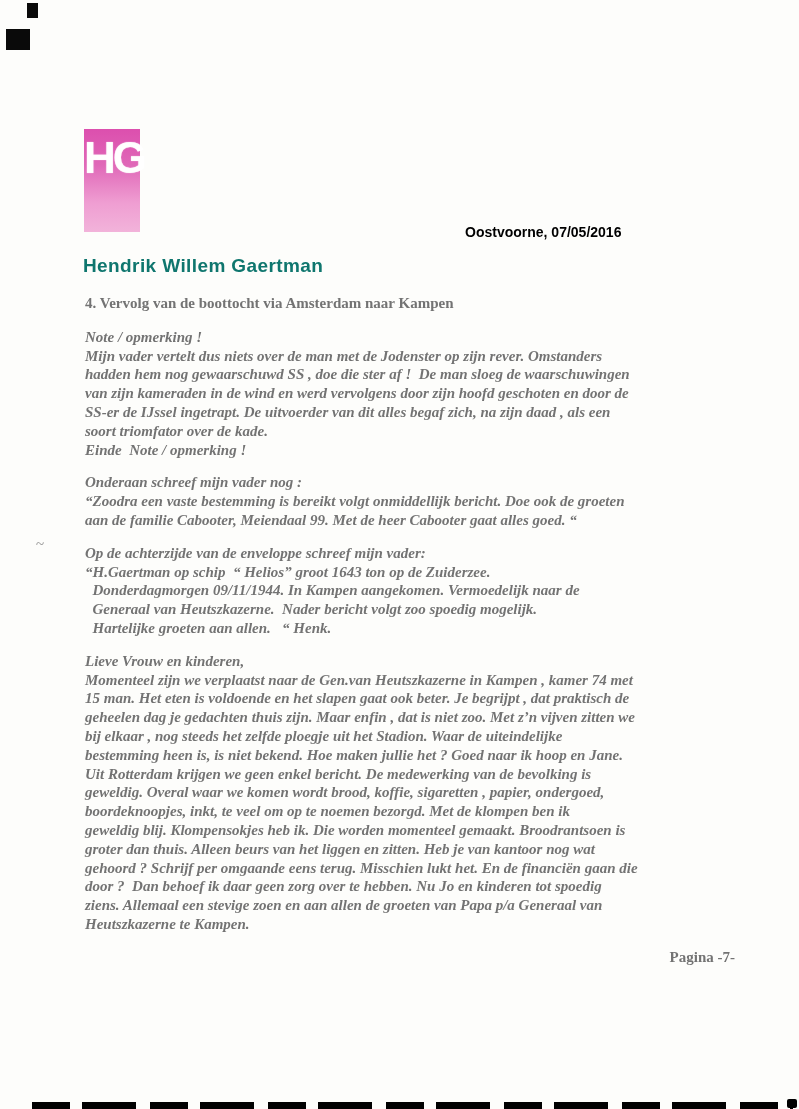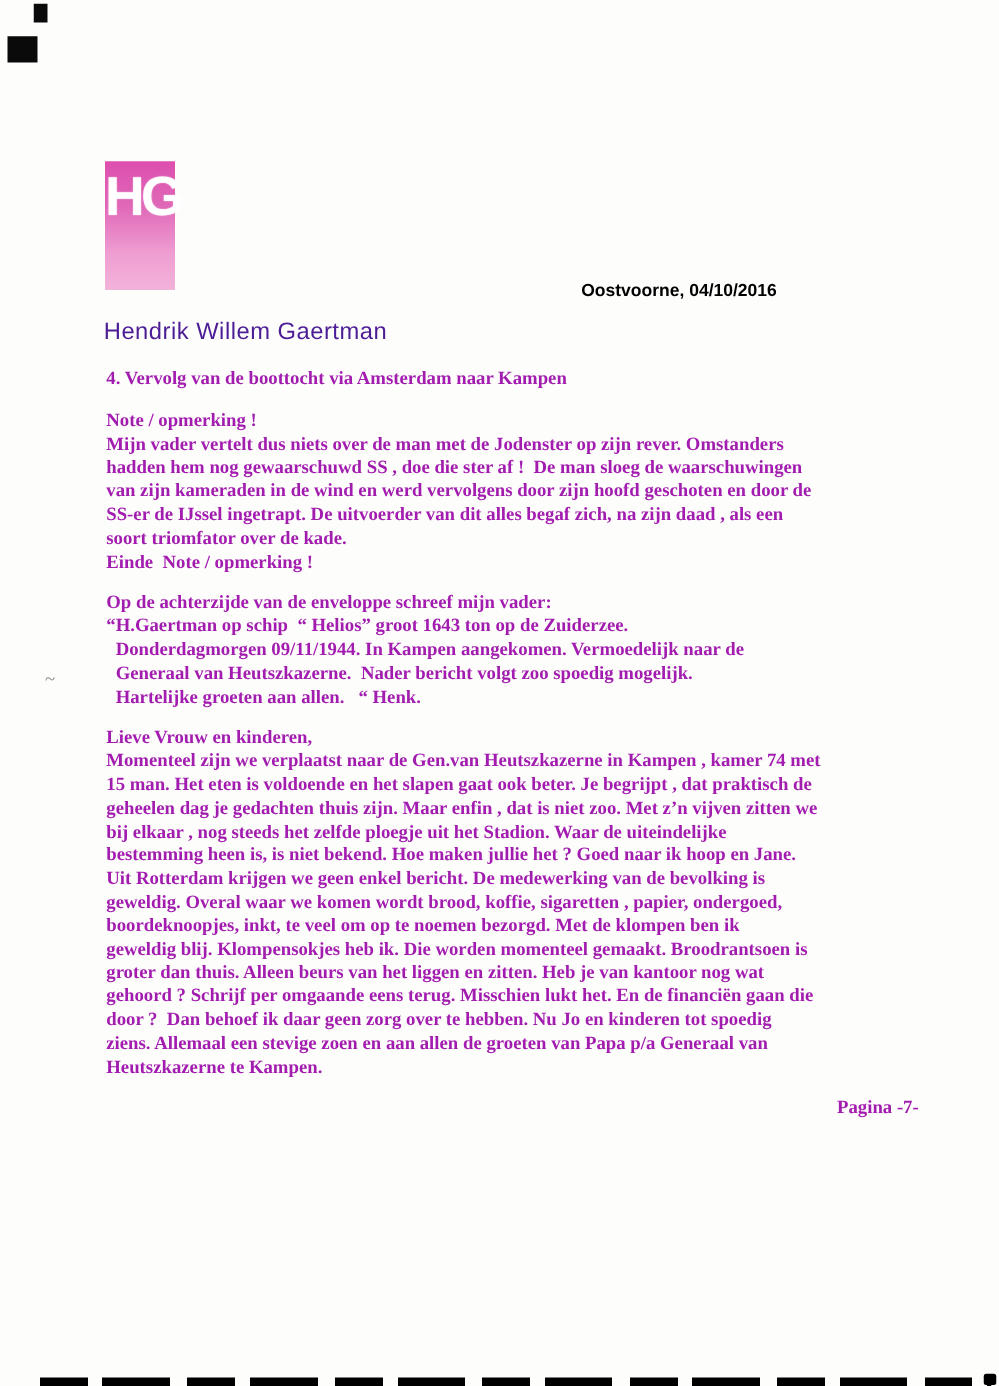--- a/index.html
+++ b/index.html
@@ -41,44 +41,45 @@
     font-family: "Liberation Sans", sans-serif;
     font-weight: bold;
     font-size: 14px;
     color: #000000;
   }
 
   .author {
     position: absolute;
     left: 83px; top: 255px;
     font-family: "Liberation Sans", sans-serif;
-    font-weight: normal;
+    font-weight: bold;
     font-size: 19px;
     letter-spacing: 0.4px;
-    color: #4c1d95;
+    color: #0f766e;
   }
 
   .content {
     position: absolute;
     left: 85px; top: 294px;
     width: 650px;
     font-family: "Liberation Serif", serif;
     font-weight: bold;
     font-size: 15px;
     line-height: 18.8px;
-    color: #a21caf;
+    color: #737373;
   }
   .title {
     margin: 0 0 15px 0;
     font-size: 15px;
     font-weight: bold;
   }
   .para {
     margin: 0 0 14px 0;
     white-space: pre-wrap;
+    font-style: italic;
   }
   .footer-para {
     margin: 0;
     white-space: pre-wrap;
     text-align: right;
   }
 
   
   .artifact-tilde {
     position: absolute;
@@ -112,34 +113,37 @@
 
 <div class="page">
 
   <div class="scan-mark scan-mark-1"></div>
   <div class="scan-mark scan-mark-2"></div>
 
   <div class="logo">
     <span class="logo-text">HG</span>
   </div>
 
-  <div class="dateline">Oostvoorne, 04/10/2016</div>
+  <div class="dateline">Oostvoorne, 07/05/2016</div>
 
   <div class="author">Hendrik Willem Gaertman</div>
 
   <div class="content">
     <h1 class="title">4. Vervolg van de boottocht via Amsterdam naar Kampen</h1>
     <div>
         <p class="para">Note / opmerking !
 Mijn vader vertelt dus niets over de man met de Jodenster op zijn rever. Omstanders
 hadden hem nog gewaarschuwd SS , doe die ster af !  De man sloeg de waarschuwingen
 van zijn kameraden in de wind en werd vervolgens door zijn hoofd geschoten en door de
 SS-er de IJssel ingetrapt. De uitvoerder van dit alles begaf zich, na zijn daad , als een
 soort triomfator over de kade.
 Einde  Note / opmerking !</p>
+        <p class="para">Onderaan schreef mijn vader nog :
+“Zoodra een vaste bestemming is bereikt volgt onmiddellijk bericht. Doe ook de groeten
+aan de familie Cabooter, Meiendaal 99. Met de heer Cabooter gaat alles goed. “</p>
         <p class="para">Op de achterzijde van de enveloppe schreef mijn vader:
 “H.Gaertman op schip  “ Helios” groot 1643 ton op de Zuiderzee.
   Donderdagmorgen 09/11/1944. In Kampen aangekomen. Vermoedelijk naar de
   Generaal van Heutszkazerne.  Nader bericht volgt zoo spoedig mogelijk.
   Hartelijke groeten aan allen.   “ Henk.</p>
         <p class="para">Lieve Vrouw en kinderen,
 Momenteel zijn we verplaatst naar de Gen.van Heutszkazerne in Kampen , kamer 74 met
 15 man. Het eten is voldoende en het slapen gaat ook beter. Je begrijpt , dat praktisch de
 geheelen dag je gedachten thuis zijn. Maar enfin , dat is niet zoo. Met z’n vijven zitten we
 bij elkaar , nog steeds het zelfde ploegje uit het Stadion. Waar de uiteindelijke

